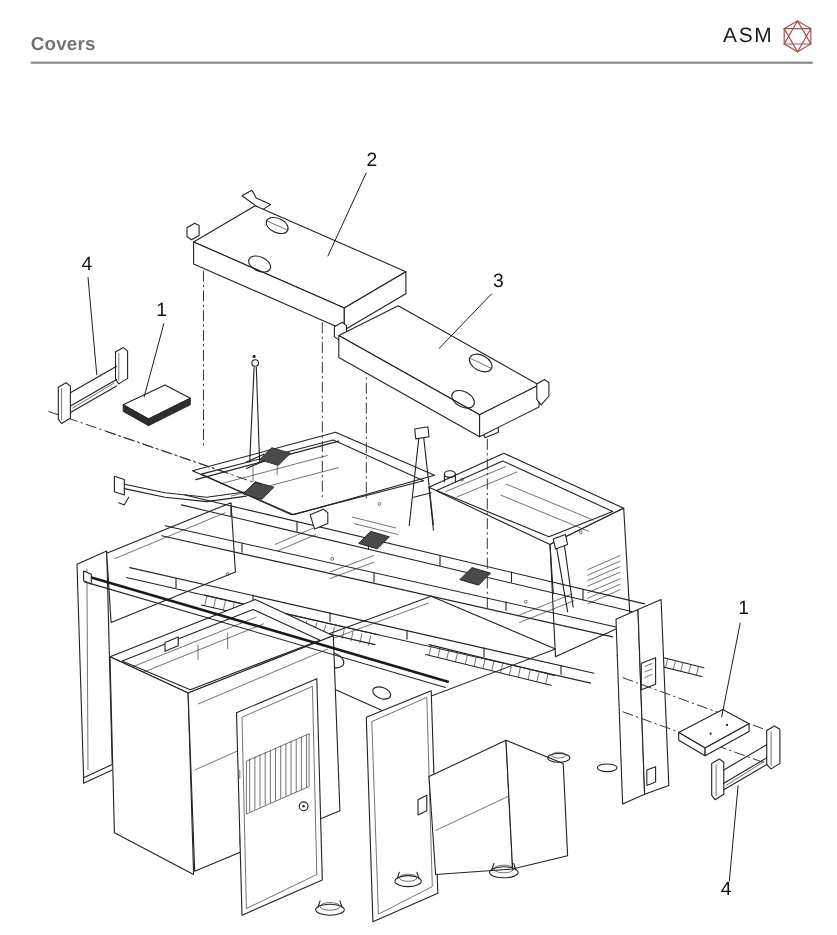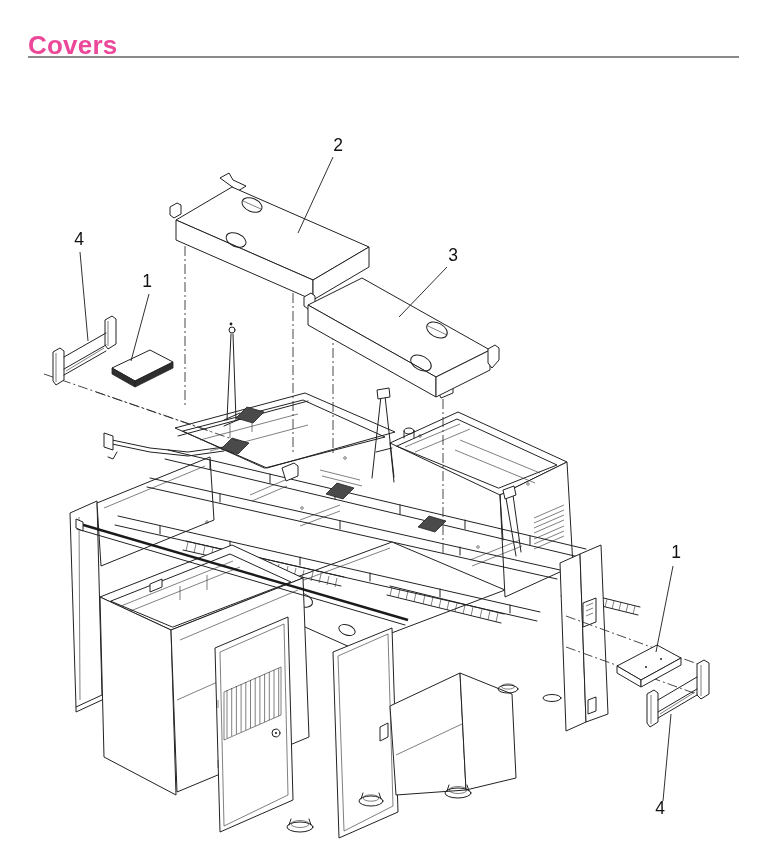--- a/index.html
+++ b/index.html
@@ -1,22 +1,22 @@
 <!DOCTYPE html>
 <html><head>
 <meta charset="utf-8">
 <style>
   html,body{margin:0;padding:0;background:#fff;}
   .page{
     position:relative;width:761px;height:850px;background:#ffffff;
     font-family:"Liberation Sans",sans-serif;overflow:hidden;
   }
   .title{
-    position:absolute;left:28px;top:30px;font-size:26px;font-weight:bold;
-    color:#ec4899;letter-spacing:.2px;
+    position:absolute;left:28px;top:30px;font-size:17px;font-weight:bold;
+    color:#737373;letter-spacing:.2px;
   }
   .rule{
     position:absolute;left:28px;top:56px;width:711px;height:2px;background:#8a8a8a;
   }
   .brand{
     position:absolute;top:17px;right:21px;display:flex;align-items:center;gap:7px;
   }
   .brand-name{font-size:19px;color:#1b1b1b;letter-spacing:1.5px;}
   svg text{font-family:"Liberation Sans",sans-serif;}
   .ln{stroke:#222;fill:none;stroke-width:1;stroke-linejoin:round;stroke-linecap:round;}
@@ -31,20 +31,30 @@
   .dot{fill:#222;stroke:none;}
 </style>
 </head>
 <body>
 
 <div class="page">
 
   <div class="title">Covers</div>
   <div class="rule"></div>
 
+  <div class="brand">
+    <span class="brand-name">ASM</span>
+    <svg width="30" height="32" viewBox="0 0 30 32">
+      <g fill="none" stroke-width="1.1" stroke="#a5544c">
+        <polygon points="15,2 27.1,9 27.1,23 15,30 2.9,23 2.9,9"></polygon>
+        <polygon points="15,2 27.1,23 2.9,23"></polygon>
+        <polygon points="15,30 2.9,9 27.1,9"></polygon>
+      </g>
+    </svg>
+  </div>
 
   <svg width="761" height="850" viewBox="0 0 761 850" style="position:absolute;left:0;top:0;">
 
     <g>
 
       <g>
         <path class="f" d="M70,513 L97,501 L102,695 L76,707 Z"></path>
         <path class="thin" d="M79,517 L80,700"></path>
         <path class="ln" d="M76,707 L76,712 L102,700"></path>
       </g>

